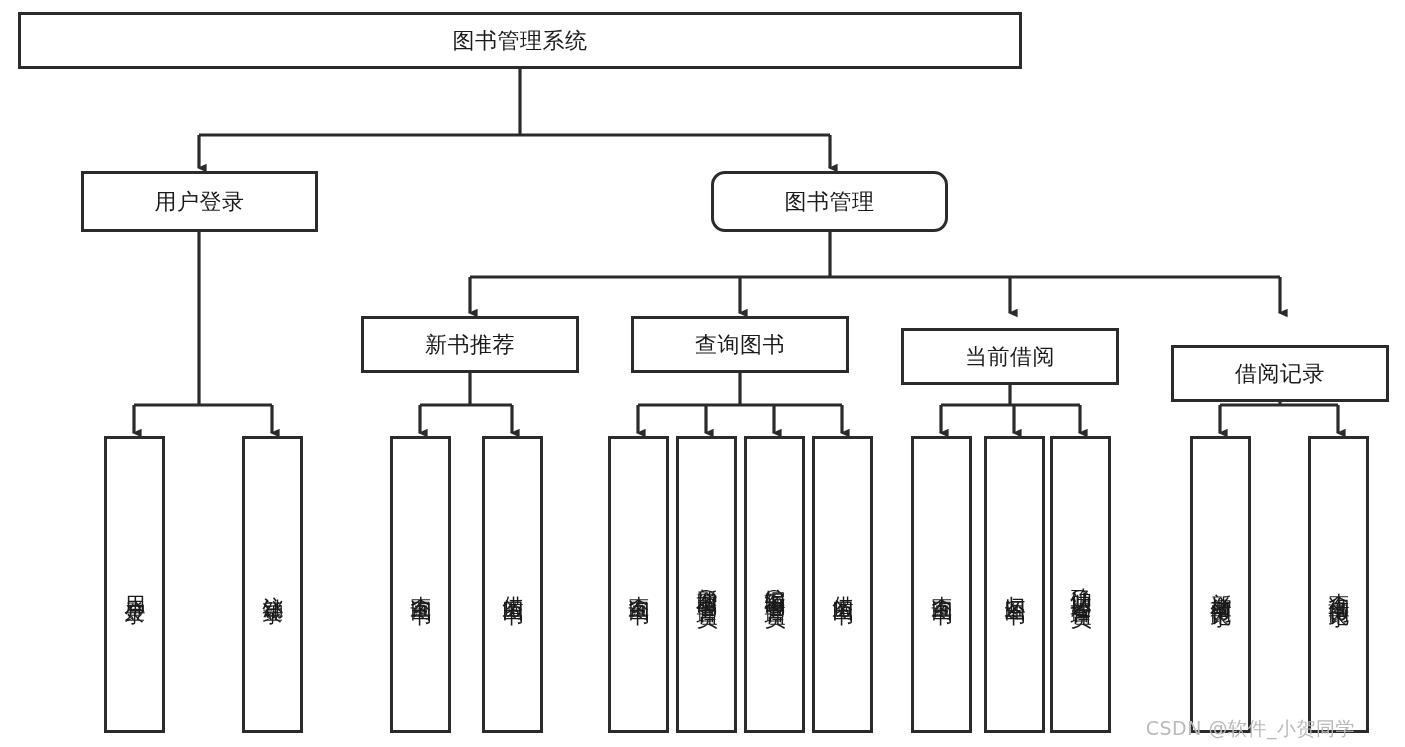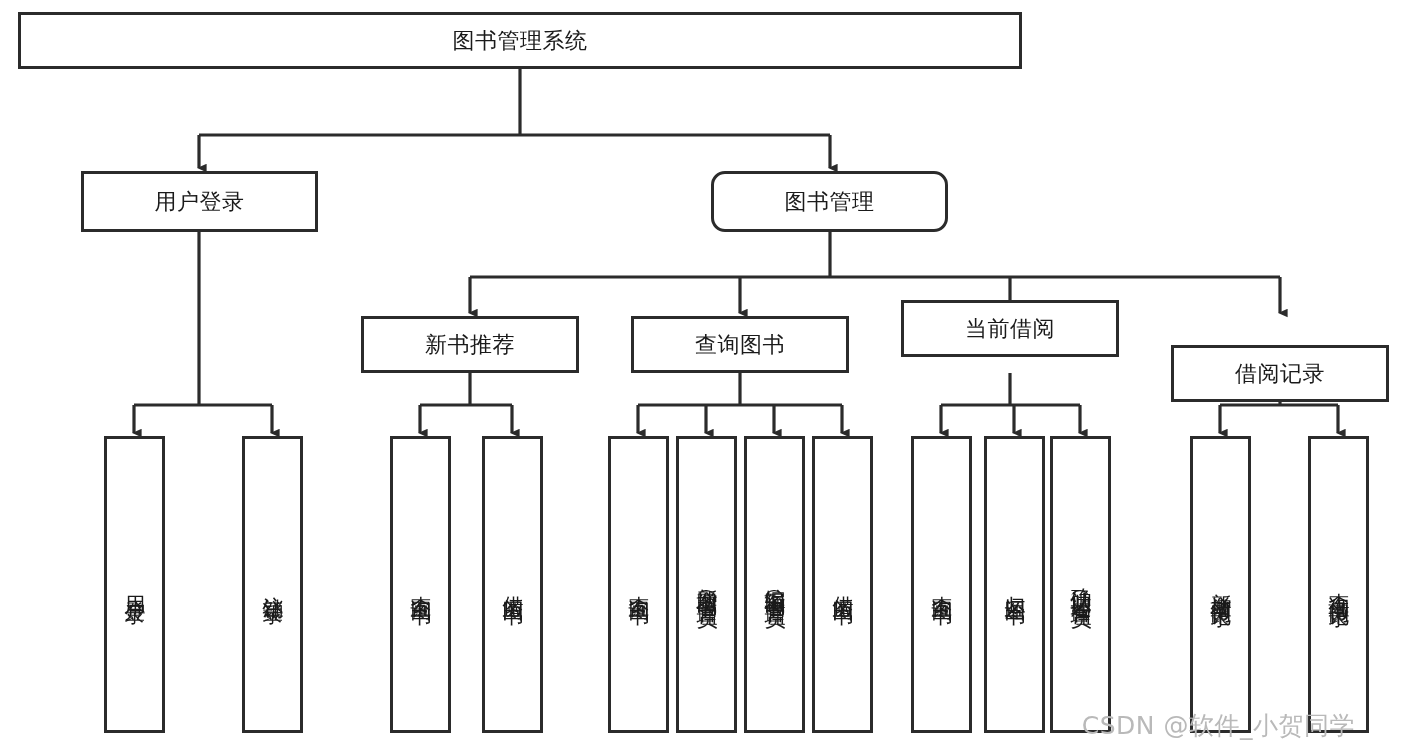--- a/index.html
+++ b/index.html
@@ -54,21 +54,21 @@
     left: 0;
     top: 0;
     width: 1405px;
     height: 747px;
     pointer-events: none;
   }
   #watermark {
     position: absolute;
     right: 8px;
     bottom: 5px;
-    font-size: 25px;
+    font-size: 19px;
     color: #b9b9b9;
     white-space: nowrap;
     letter-spacing: 0.5px;
   }
 </style>
 </head>
 <body>
 
 <div id="diagram-root">
 
@@ -136,21 +136,21 @@
   <div class="node" id="node-l2-1" style="left: 711px; top: 171px; width: 237px; height: 61px; border-radius: 14px;">
     <span class="node-label">图书管理</span>
   </div>
 
   <div class="node" id="node-l3-0" style="left: 361px; top: 316px; width: 218px; height: 57px;">
     <span class="node-label">新书推荐</span>
   </div>
   <div class="node" id="node-l3-1" style="left: 631px; top: 316px; width: 218px; height: 57px;">
     <span class="node-label">查询图书</span>
   </div>
-  <div class="node" id="node-l3-2" style="left: 901px; top: 300px; width: 218px; height: 57px; justify-content: center;">
+  <div class="node" id="node-l3-2" style="left: 901px; top: 328px; width: 218px; height: 57px; justify-content: center;">
     <span class="node-label">当前借阅</span>
   </div>
   <div class="node" id="node-l3-3" style="left: 1171px; top: 316px; width: 218px; height: 57px; margin-top: 29px;">
     <span class="node-label">借阅记录</span>
   </div>
 
   <div class="node vertical" id="node-leaf-0" style="left: 104px; top: 436px; width: 61px; height: 297px;">
     <span class="node-label">用户登录</span>
   </div>
   <div class="node vertical" id="node-leaf-1" style="left: 242px; top: 436px; width: 61px; height: 297px;">

